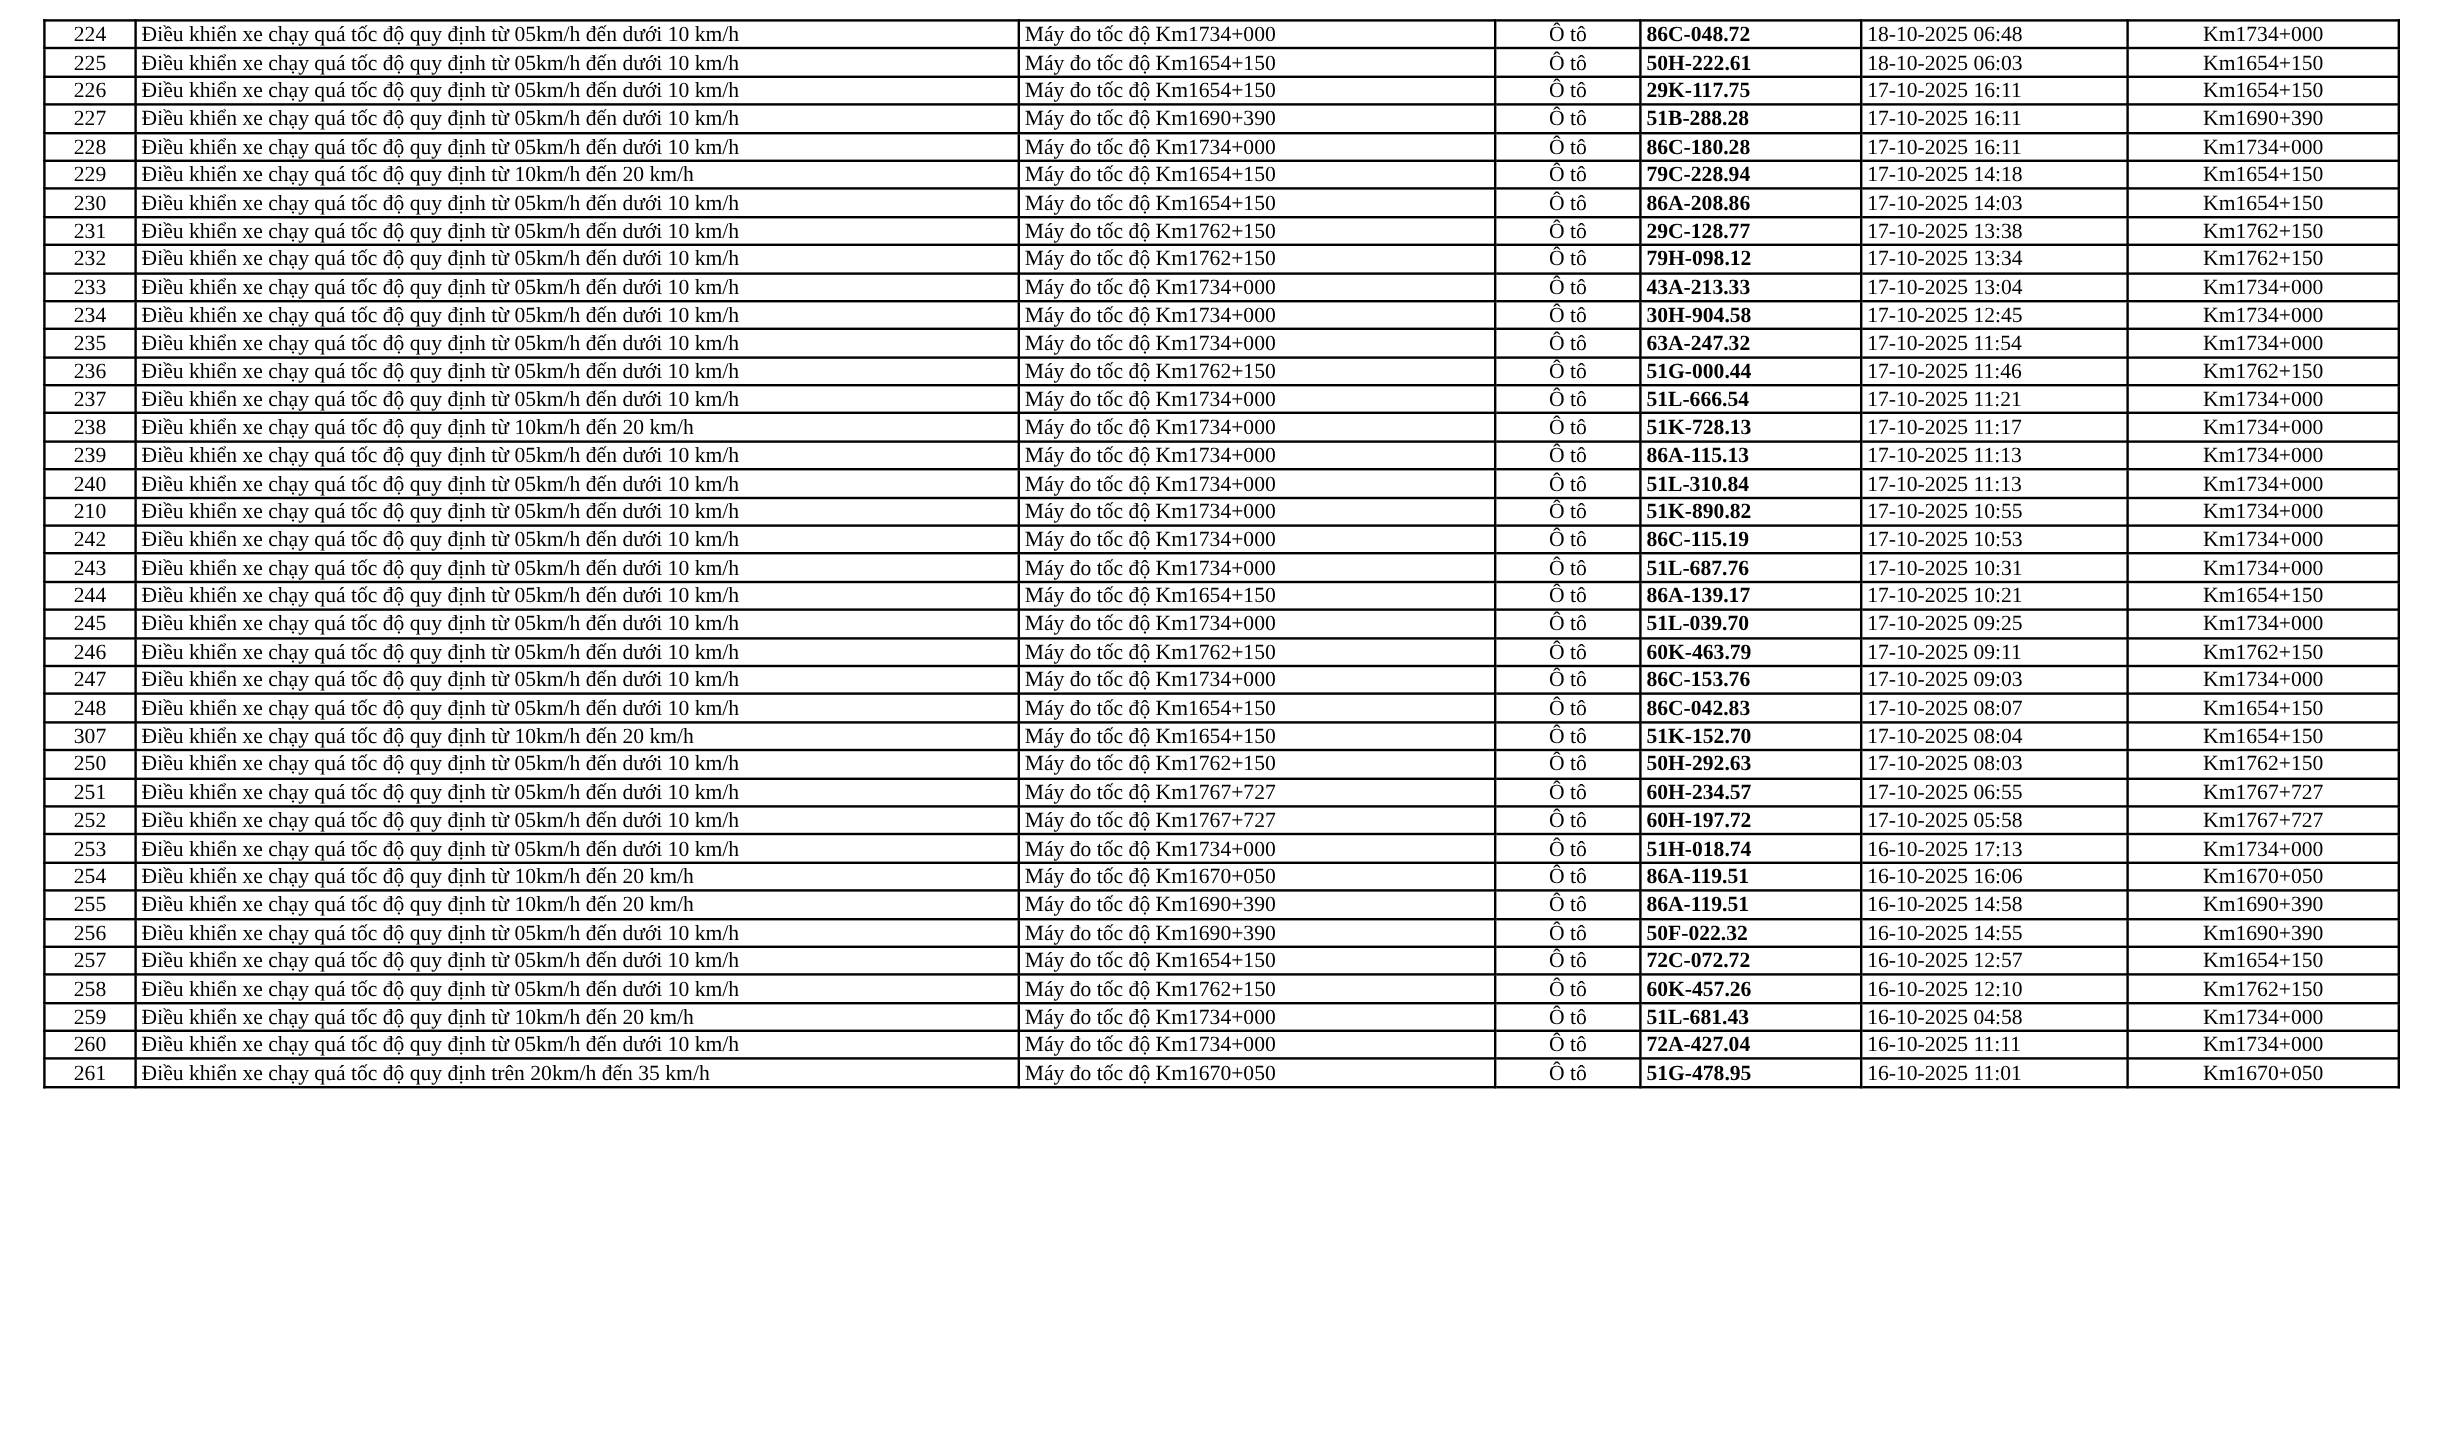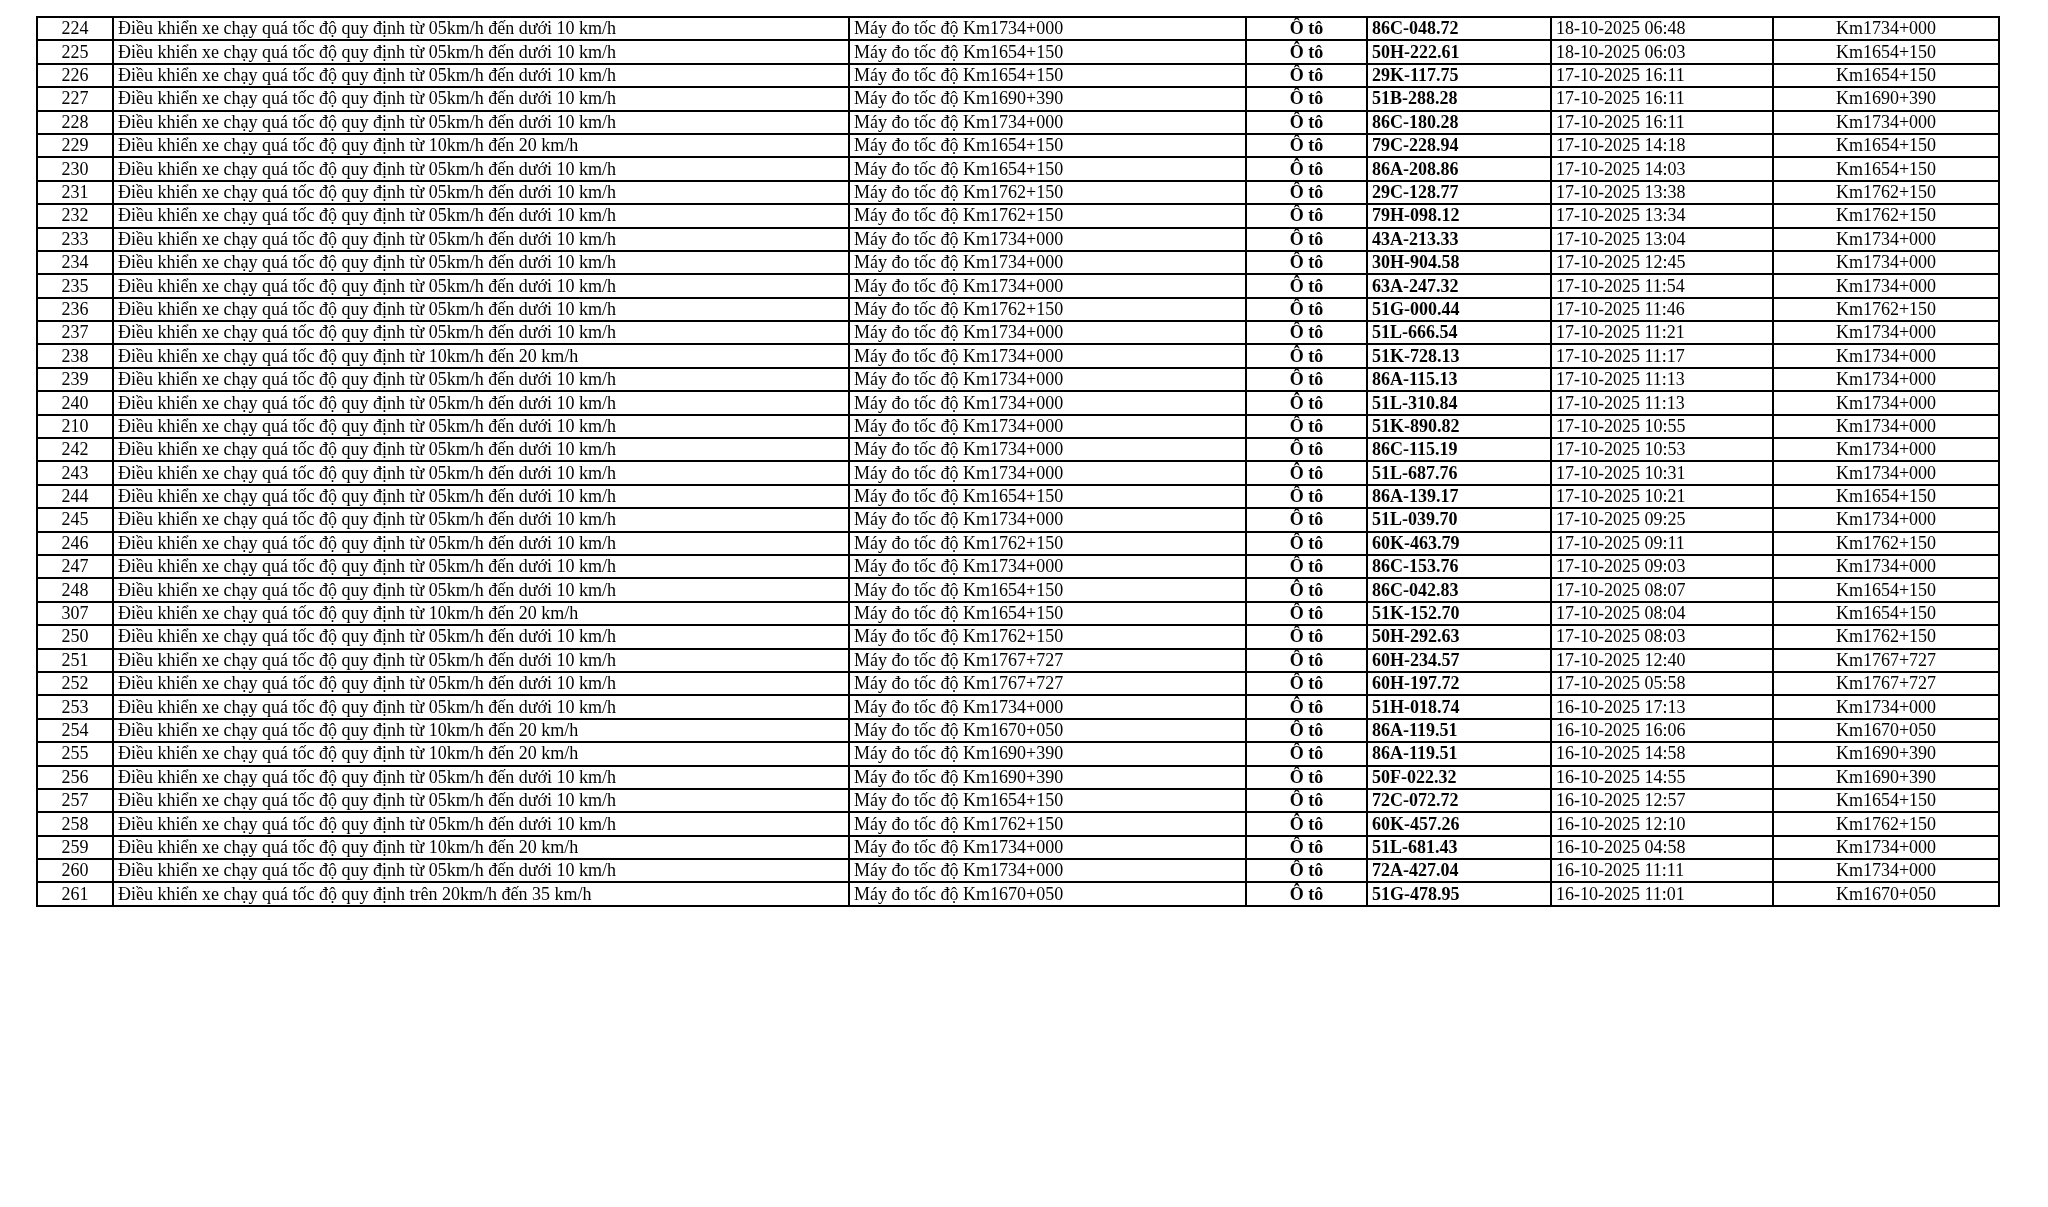--- a/index.html
+++ b/index.html
@@ -35,21 +35,21 @@
     height: 21.4px;
     padding: 0 4px;
     white-space: nowrap;
     overflow: hidden;
     line-height: 1.05;
     vertical-align: middle;
   }
   td.col-index        { text-align: center; }
   td.col-violation    { text-align: left; padding-left: 8px; }
   td.col-device       { text-align: left; padding-left: 7px; margin-left: 15px; }
-  td.col-vehicle_type { text-align: center; font-weight: bold; }
+  td.col-vehicle_type { text-align: center; }
   td.col-plate        { text-align: left; padding-left: 5px; font-weight: bold; }
   td.col-datetime     { text-align: left; padding-left: 7px; }
   td.col-location     { text-align: center; }
 </style>
 </head>
 <body>
 
 <div class="page">
   <table class="violations">
     <colgroup>
@@ -304,21 +304,21 @@
           <td class="col-plate">50H-292.63</td>
           <td class="col-datetime">17-10-2025 08:03</td>
           <td class="col-location">Km1762+150</td>
         </tr>
         <tr>
           <td class="col-index">251</td>
           <td class="col-violation">Điều khiển xe chạy quá tốc độ quy định từ 05km/h đến dưới 10 km/h</td>
           <td class="col-device">Máy đo tốc độ Km1767+727</td>
           <td class="col-vehicle_type">Ô tô</td>
           <td class="col-plate">60H-234.57</td>
-          <td class="col-datetime">17-10-2025 12:40</td>
+          <td class="col-datetime">17-10-2025 06:55</td>
           <td class="col-location">Km1767+727</td>
         </tr>
         <tr>
           <td class="col-index">252</td>
           <td class="col-violation">Điều khiển xe chạy quá tốc độ quy định từ 05km/h đến dưới 10 km/h</td>
           <td class="col-device">Máy đo tốc độ Km1767+727</td>
           <td class="col-vehicle_type">Ô tô</td>
           <td class="col-plate">60H-197.72</td>
           <td class="col-datetime">17-10-2025 05:58</td>
           <td class="col-location">Km1767+727</td>

